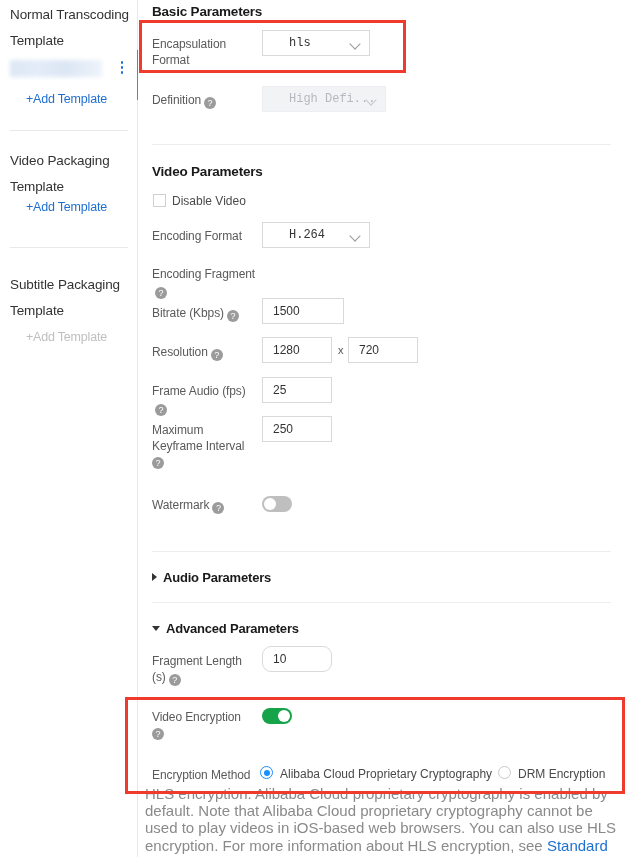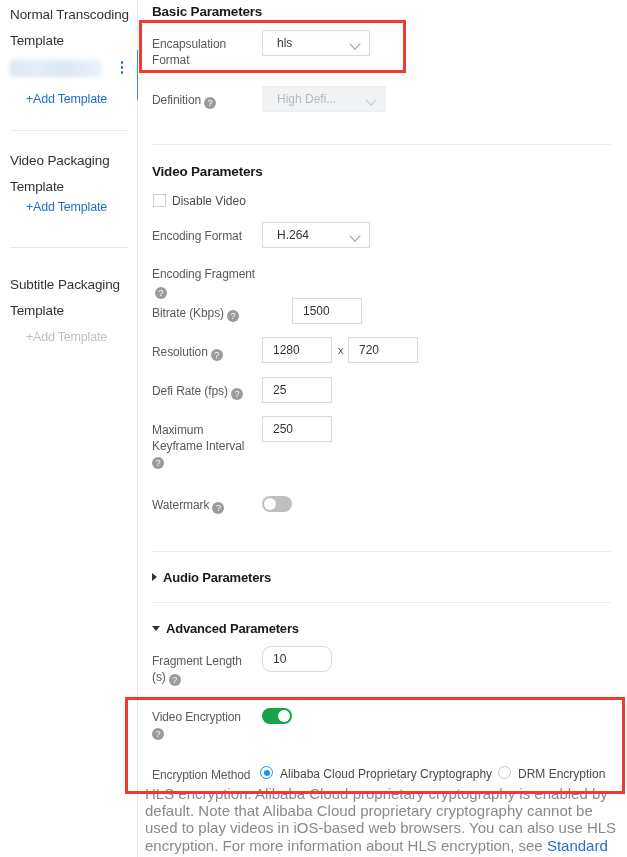--- a/index.html
+++ b/index.html
@@ -90,22 +90,23 @@
     font-size: 9px; line-height: 12px; text-align: center;
     font-family: "Liberation Sans", sans-serif; cursor: pointer;
     margin-left: 3px;
   }
   .help.block { display: block; margin-left: 0; margin-top: 3px; }
 
   .select {
     position: absolute; height: 26px;
     border: 1px solid #d9d9d9; background: #ffffff;
     font-size: 12px; color: #333333;
-    line-height: 24px; padding-left: 14px;
+    line-height: 24px; padding-left: 26px;
     cursor: pointer;
+    font-family: Liberation Mono, monospace;
   }
   .select .caret {
     position: absolute; right: 9px; top: 9px;
     width: 9px; height: 6px;
   }
   .select .caret:before {
     content: ""; position: absolute; left: 0; top: 0;
     width: 7px; height: 7px;
     border-right: 1.4px solid #9a9a9a;
     border-bottom: 1.4px solid #9a9a9a;
@@ -276,37 +277,37 @@
       <span class="caret"></span>
     </div>
 
     <div class="lbl" style="top:266px;">
       <span>Encoding Fragment</span><span class="help">?</span>
     </div>
 
     <div class="lbl" style="top:305px;">
       <span>Bitrate (Kbps)</span><span class="help">?</span>
     </div>
-    <div class="input" style="left:124px;top:298px;width:70px;margin-left:30px;">
+    <div class="input" style="left:124px;top:298px;width:82px;">
       <span>1500</span>
     </div>
 
     <div class="lbl" style="top:344px;">
       <span>Resolution</span><span class="help">?</span>
     </div>
     <div class="input" style="left:124px;top:337px;width:70px;">
       <span>1280</span>
     </div>
     <div class="xsep" style="left:200px;top:337px;">x</div>
     <div class="input" style="left:210px;top:337px;width:70px;">
       <span>720</span>
     </div>
 
     <div class="lbl" style="top:383px;">
-      <span>Defi Rate (fps)</span><span class="help">?</span>
+      <span>Frame Audio (fps)</span><span class="help">?</span>
     </div>
     <div class="input" style="left:124px;top:377px;width:70px;">
       <span>25</span>
     </div>
 
     <div class="lbl w2" style="top:422px;">
       <span>Maximum</span><br>
       <span>Keyframe Interval</span>
       <span class="help block">?</span>
     </div>

